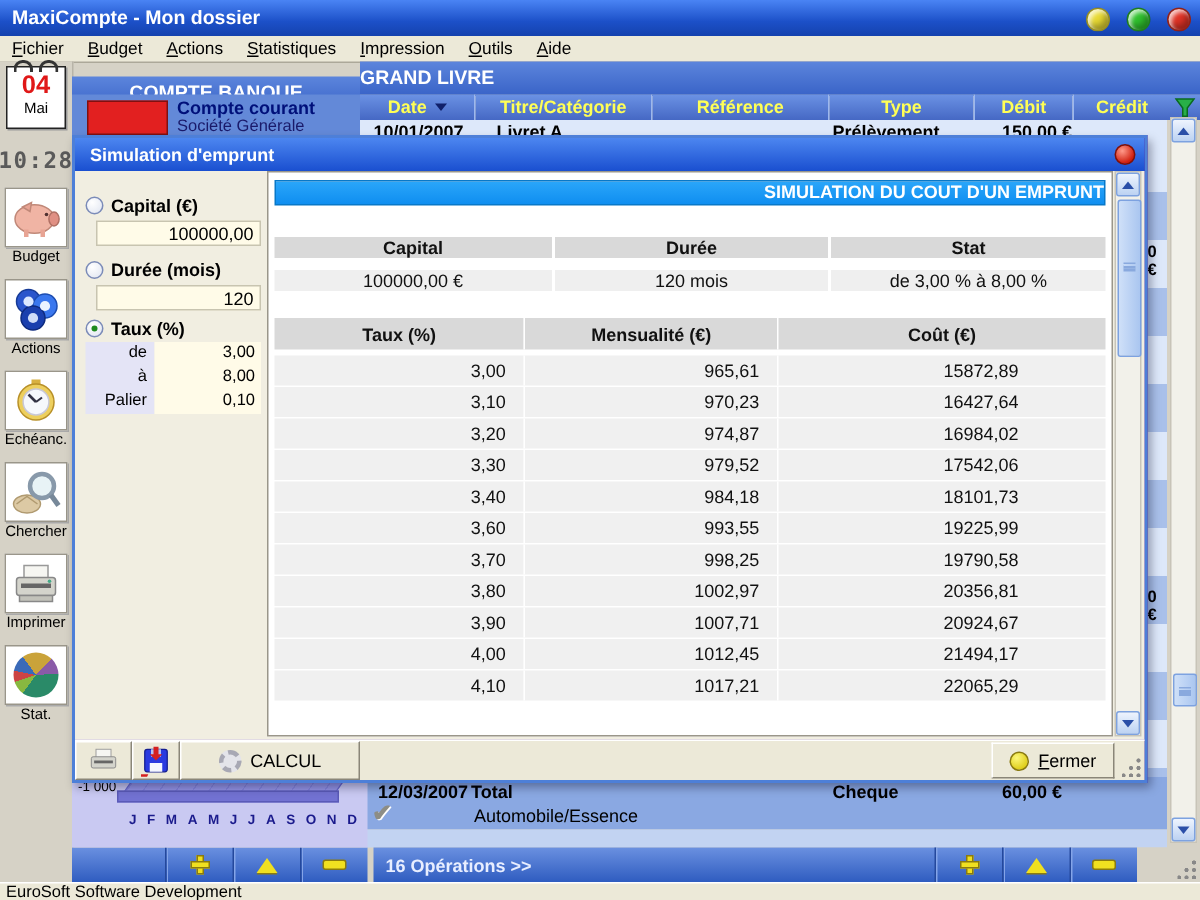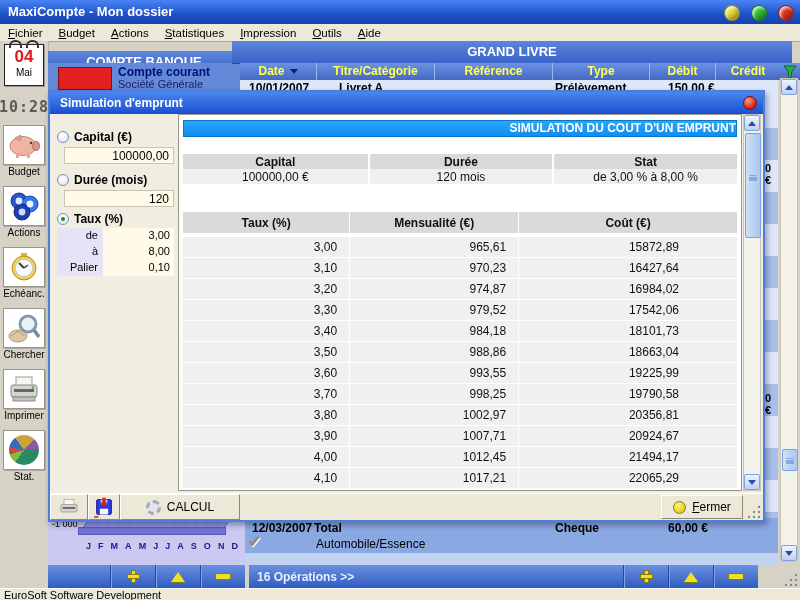--- a/index.html
+++ b/index.html
@@ -44,23 +44,23 @@
   
   .acct-band{left:48px;top:51px;width:192px;height:22px;
     background:linear-gradient(#5c85dc,#3a64c8);color:#fff;font-weight:bold;font-size:13px;
     text-align:center;line-height:22px;border-bottom:1px solid #2a4fa8;}
   .acct-panel{left:48px;top:63px;width:192px;height:27px;background:#6389d8;}
   .acct-logo{position:absolute;left:10px;top:4px;width:52px;height:21px;background:#e22020;border:1px solid #801010;}
   .acct-name{position:absolute;left:70px;top:2px;font-size:12px;font-weight:bold;color:#00107a;}
   .acct-bank{position:absolute;left:70px;top:15px;font-size:11px;color:#1a1a6a;}
 
   
-  .gl-band{left:232px;top:41px;width:560px;height:22px;
+  .gl-band{left:240px;top:41px;width:560px;height:22px;
     background:linear-gradient(#5c85dc,#3a64c8);color:#fff;font-weight:bold;font-size:13px;
-    text-align:center;line-height:22px;border-bottom:1px solid #2a4fa8;}
+    line-height:22px;border-bottom:1px solid #2a4fa8;}
   .gl-header{left:240px;top:63px;width:540px;height:17px;display:flex;}
   .gl-col{background:linear-gradient(#6b92e4,#4568c4);border-right:1px solid #9db8ee;
     color:#ffff55;font-weight:bold;font-size:12px;text-align:center;line-height:17px;box-sizing:border-box;}
   .sortarrow{display:inline-block;width:0;height:0;border-left:4px solid transparent;
     border-right:4px solid transparent;border-top:5px solid #10206a;margin-left:5px;vertical-align:middle;}
   .gl-filter{left:780px;top:63px;width:20px;height:17px;background:linear-gradient(#6b92e4,#4568c4);
     display:flex;align-items:center;justify-content:center;}
   .gl-row1{left:240px;top:80px;width:538px;height:16px;background:#dde8fa;font-size:12px;font-weight:bold;color:#000;}
   .gl-row1 span{position:absolute;top:1px;}
 
@@ -145,21 +145,21 @@
   .txgrid{position:absolute;left:7px;top:114px;width:117px;font-size:11px;}
   .tx-row{display:flex;height:16px;}
   .tx-lab{width:46px;background:#e4e4f6;text-align:right;padding:1px 5px 0 0;box-sizing:border-box;}
   .tx-val{flex:1;background:#fffbe8;text-align:right;padding:1px 4px 0 0;box-sizing:border-box;}
   .dlg-white{position:absolute;left:128px;top:0;bottom:2px;right:21px;background:#fff;
     border:1px solid #9a968a;box-sizing:border-box;overflow:hidden;}
   .azure{position:absolute;left:4px;right:4px;top:5px;height:17px;
     background:linear-gradient(#2aa6fa,#0f8ef0);border:1px solid #0878c8;box-sizing:border-box;
     color:#fff;font-weight:bold;font-size:12px;text-align:right;line-height:15px;}
   .stable{position:absolute;left:4px;right:4px;font-size:12px;color:#111;}
-  .srow{display:flex;height:15px;}
+  .srow{display:flex;height:22px;align-items:center;}
   .scell{width:33.33%;box-sizing:border-box;display:flex;align-items:center;justify-content:center;}
   .srow.head .scell{background:#d9d9d9;font-weight:bold;}
   .srow.val .scell{background:#efefef;}
   .srow .scell + .scell{border-left:2px solid #fff;}
   .rtable{position:absolute;left:4px;right:4px;top:97px;font-size:12px;color:#111;}
   .rrow{display:flex;height:21px;border-bottom:1px solid #fff;box-sizing:border-box;}
   .rrow.head{height:22px;margin-bottom:3px;}
   .rcell{box-sizing:border-box;display:flex;align-items:center;}
   .rcell.c1{width:30%;justify-content:flex-end;padding-right:12px;}
   .rcell.c2{width:30.5%;justify-content:flex-end;padding-right:12px;}
@@ -307,21 +307,21 @@
     <div class="gl-col" style="width:66px"><span>Débit</span></div>
     <div class="gl-col" style="width:64px;border-right:none"><span>Crédit</span></div>
   </div>
   <div class="abs gl-filter">
     <svg width="14" height="14" viewBox="0 0 14 14">
       <polygon points="1,1 13,1 8.5,7 8.5,12.5 5.5,12.5 5.5,7" fill="#28b048" stroke="#0a6a20"></polygon>
     </svg>
   </div>
   <div class="abs gl-row1">
     <span style="left:9px">10/01/2007</span>
-    <span style="left:99px">Livret A</span>
+    <span style="left:91px">Livret A</span>
     <span style="left:315px">Prélèvement</span>
     <span style="left:428px">150,00 €</span>
   </div>
 
   <div class="abs sliver">
     <span class="frag" style="top:66px">0 €</span>
     <span class="frag" style="top:296px">0 €</span>
   </div>
 
   <div class="abs vscroll main-scroll">
@@ -479,25 +479,20 @@
             <div class="rcell c1">3,30</div>
               <div class="rcell c2">979,52</div>
               <div class="rcell c3">17542,06</div>
           </div>
           <div class="rrow">
             <div class="rcell c1">3,40</div>
               <div class="rcell c2">984,18</div>
               <div class="rcell c3">18101,73</div>
           </div>
           <div class="rrow">
-            <div class="rcell c1">3,50</div>
-              <div class="rcell c2">988,86</div>
-              <div class="rcell c3">18663,04</div>
-          </div>
-          <div class="rrow">
             <div class="rcell c1">3,60</div>
               <div class="rcell c2">993,55</div>
               <div class="rcell c3">19225,99</div>
           </div>
           <div class="rrow">
             <div class="rcell c1">3,70</div>
               <div class="rcell c2">998,25</div>
               <div class="rcell c3">19790,58</div>
           </div>
           <div class="rrow">

